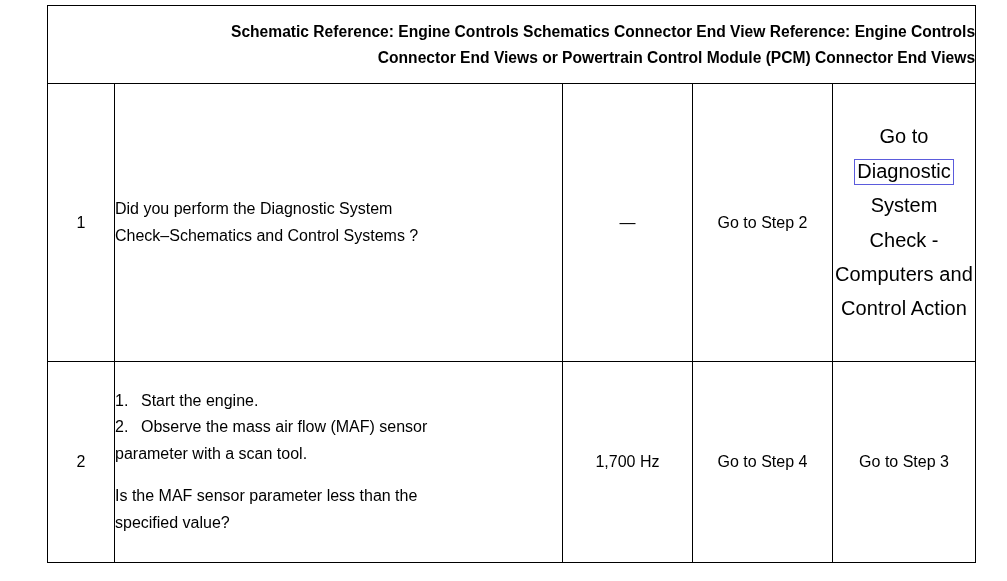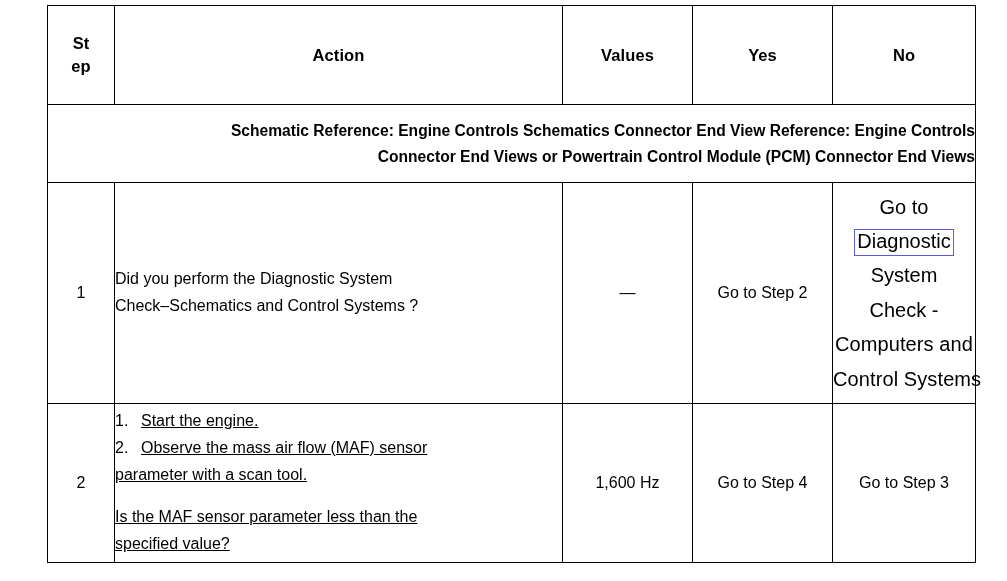--- a/index.html
+++ b/index.html
@@ -80,21 +80,20 @@
     font-size: 16px;
     line-height: 1.66;
     text-align: left;
     vertical-align: top;
   }
   .action-line { white-space: nowrap; }
   .action-gap { height: 16px; }
   .ol-line {
     display: block;
     white-space: nowrap;
-    text-decoration: underline;
   }
   .ol-num {
     display: inline-block;
     width: 26px;
   }
 
   
   .values-cell {
     text-align: center;
     font-size: 16px;
@@ -151,32 +150,20 @@
 <table id="diag-table">
   <colgroup>
     <col class="c-step">
     <col class="c-action">
     <col class="c-values">
     <col class="c-yes">
     <col class="c-no">
   </colgroup>
   <tbody>
 
-    <tr class="hdr-row">
-      <th>
-        <div class="hdr-step-inner">
-          <span>St</span><br>
-          <span>ep</span>
-        </div>
-      </th>
-      <th>Action</th>
-      <th>Values</th>
-      <th>Yes</th>
-      <th>No</th>
-    </tr>
 
     <tr>
       <td class="schem-cell" colspan="5">
         <div>Schematic Reference: Engine Controls Schematics Connector End View Reference: Engine Controls</div>
         <div>Connector End Views or Powertrain Control Module (PCM) Connector End Views</div>
       </td>
     </tr>
 
     <tr>
       <td class="step-num">1</td>
@@ -189,35 +176,35 @@
       </td>
       <td class="yn-cell">
         <span>Go to Step 2</span>
       </td>
       <td class="no-cell-1">
         <span class="no-line">Go to</span>
         <span class="no-line"><span class="link-box">Diagnostic</span></span>
         <span class="no-line">System</span>
         <span class="no-line">Check -</span>
         <span class="no-line-wide">Computers  and</span>
-        <span class="no-line-wide">Control Systems</span>
+        <span class="no-line-wide">Control Action</span>
       </td>
     </tr>
 
     <tr>
       <td class="step-num">2</td>
       <td class="action-cell">
         <span class="ol-line"><span class="ol-num">1.</span><span>Start the engine.</span></span>
         <span class="ol-line"><span class="ol-num">2.</span><span>Observe the mass air flow (MAF) sensor</span></span>
         <span class="ol-line">parameter with a scan tool.</span>
         <div class="action-gap"></div>
         <span class="ol-line"> Is the MAF sensor parameter less than the</span>
         <span class="ol-line">specified value?</span>
       </td>
-      <td class="values-cell val-top-2">1,600 Hz</td>
+      <td class="values-cell val-top-2">1,700 Hz</td>
       <td class="yn-cell">
         <span>Go to Step 4</span>
       </td>
       <td class="yn-cell">
         <span>Go to Step 3</span>
       </td>
     </tr>
 
   </tbody>
 </table>

